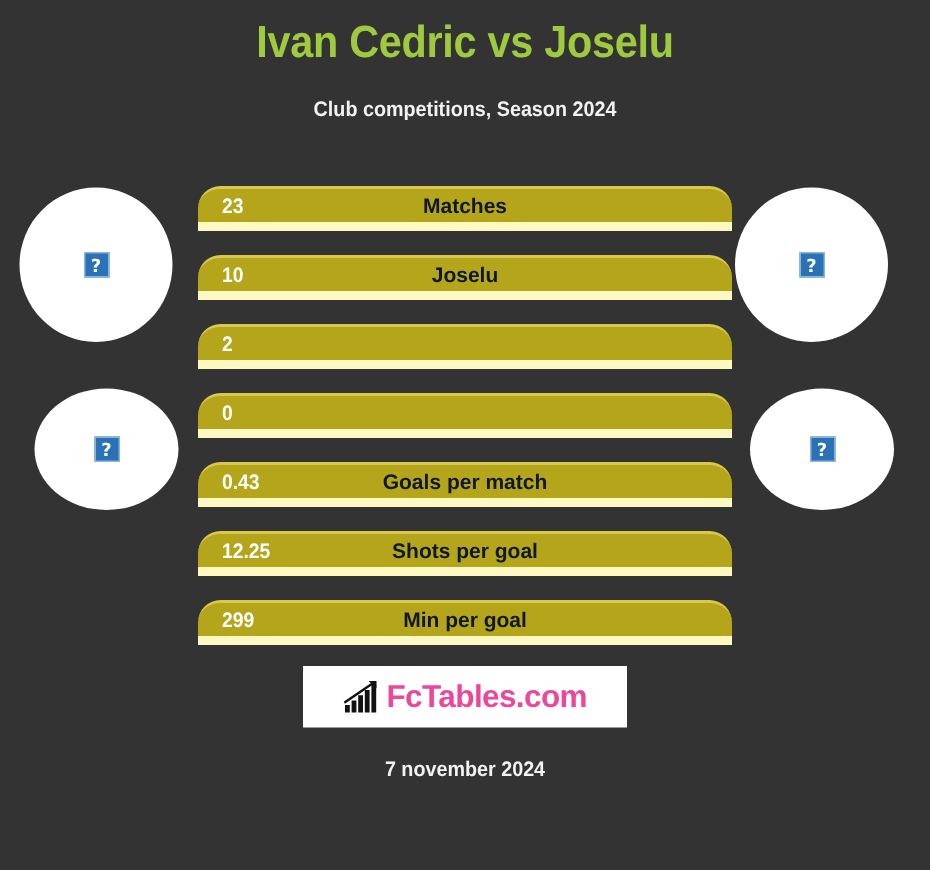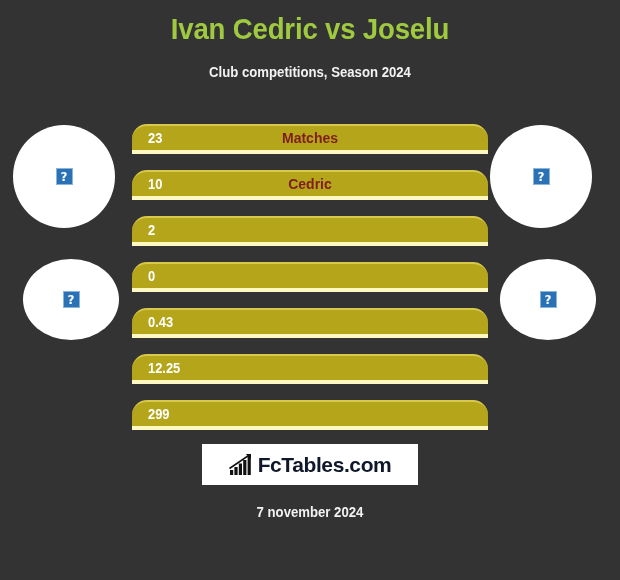--- a/index.html
+++ b/index.html
@@ -91,21 +91,21 @@
     left: 132px;
     top: 124px;
     width: 356px;
   }
   .bar {
     position: relative;
     height: 30px;
     margin-bottom: 16px;
     background: #b5a51b;
     border-top: 2px solid #d8c84c;
-    border-bottom: 4px solid #fef9c3;
+    border-bottom: 6px solid #fef9c3;
     border-radius: 15px 15px 0 0;
     box-sizing: border-box;
   }
   .bar-value {
     position: absolute;
     left: 16px;
     top: 0;
     height: 100%;
     display: flex;
     align-items: center;
@@ -120,21 +120,21 @@
     position: absolute;
     left: 0;
     top: 0;
     width: 100%;
     height: 100%;
     display: flex;
     align-items: center;
     justify-content: center;
     font-size: 14px;
     font-weight: bold;
-    color: #7f1d1d;
+    color: #0f172a;
     white-space: nowrap;
   }
 
   
   .logo-box {
     position: absolute;
     left: 202px;
     top: 444px;
     width: 216px;
     height: 41px;
@@ -142,21 +142,21 @@
     display: flex;
     align-items: center;
     justify-content: center;
     gap: 5px;
   }
   .logo-icon { display: block; }
   .logo-text {
     font-size: 21px;
     line-height: 21px;
     font-weight: bold;
-    color: #0f172a;
+    color: #ec4899;
     letter-spacing: -0.4px;
     white-space: nowrap;
   }
 
   .footer-date {
     position: absolute;
     left: 0;
     top: 503px;
     width: 620px;
     text-align: center;
@@ -192,36 +192,39 @@
     <span class="broken-img">?</span>
   </div>
 
   <div id="bars">
       <div class="bar">
         <span class="bar-value">23</span>
         <span class="bar-label">Matches</span>
       </div>
       <div class="bar">
         <span class="bar-value">10</span>
-        <span class="bar-label">Cedric</span>
+        <span class="bar-label">Joselu</span>
       </div>
       <div class="bar">
         <span class="bar-value">2</span>
       </div>
       <div class="bar">
         <span class="bar-value">0</span>
       </div>
       <div class="bar">
         <span class="bar-value">0.43</span>
+        <span class="bar-label">Goals per match</span>
       </div>
       <div class="bar">
         <span class="bar-value">12.25</span>
+        <span class="bar-label">Shots per goal</span>
       </div>
       <div class="bar">
         <span class="bar-value">299</span>
+        <span class="bar-label">Min per goal</span>
       </div>
     </div>
 
   <div class="logo-box">
     <svg class="logo-icon" width="24" height="22" viewBox="0 0 24 22" xmlns="http://www.w3.org/2000/svg">
       <rect x="1" y="16" width="3.2" height="5" fill="#111111"></rect>
       <rect x="5.4" y="13" width="3.2" height="8" fill="#111111"></rect>
       <rect x="9.8" y="9.5" width="3.2" height="11.5" fill="#111111"></rect>
       <rect x="14.2" y="6" width="3.2" height="15" fill="#111111"></rect>
       <rect x="18.6" y="2" width="3.2" height="19" fill="#111111"></rect>

